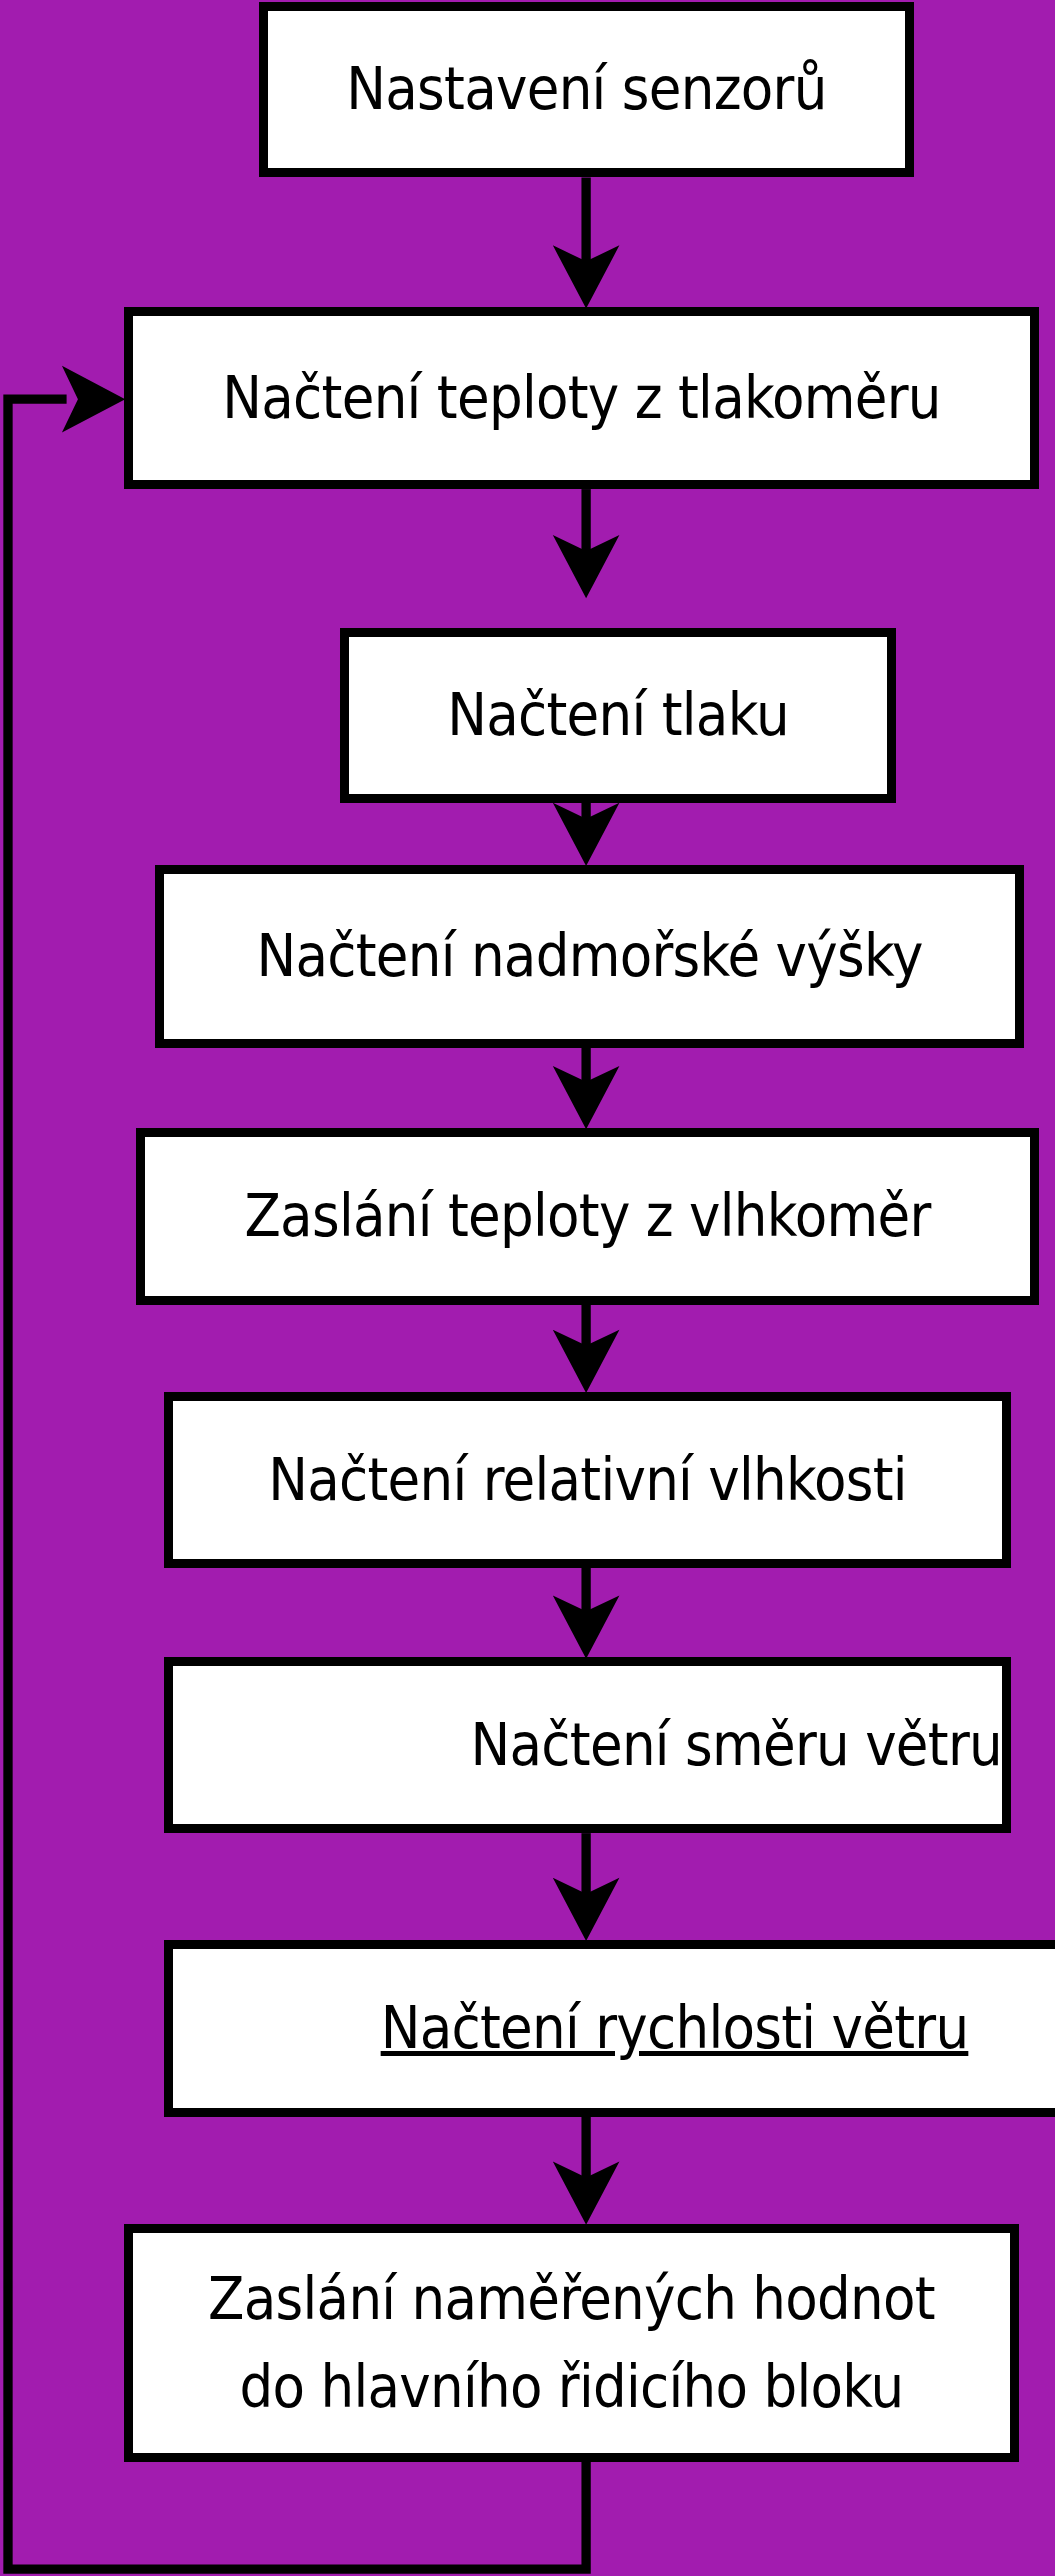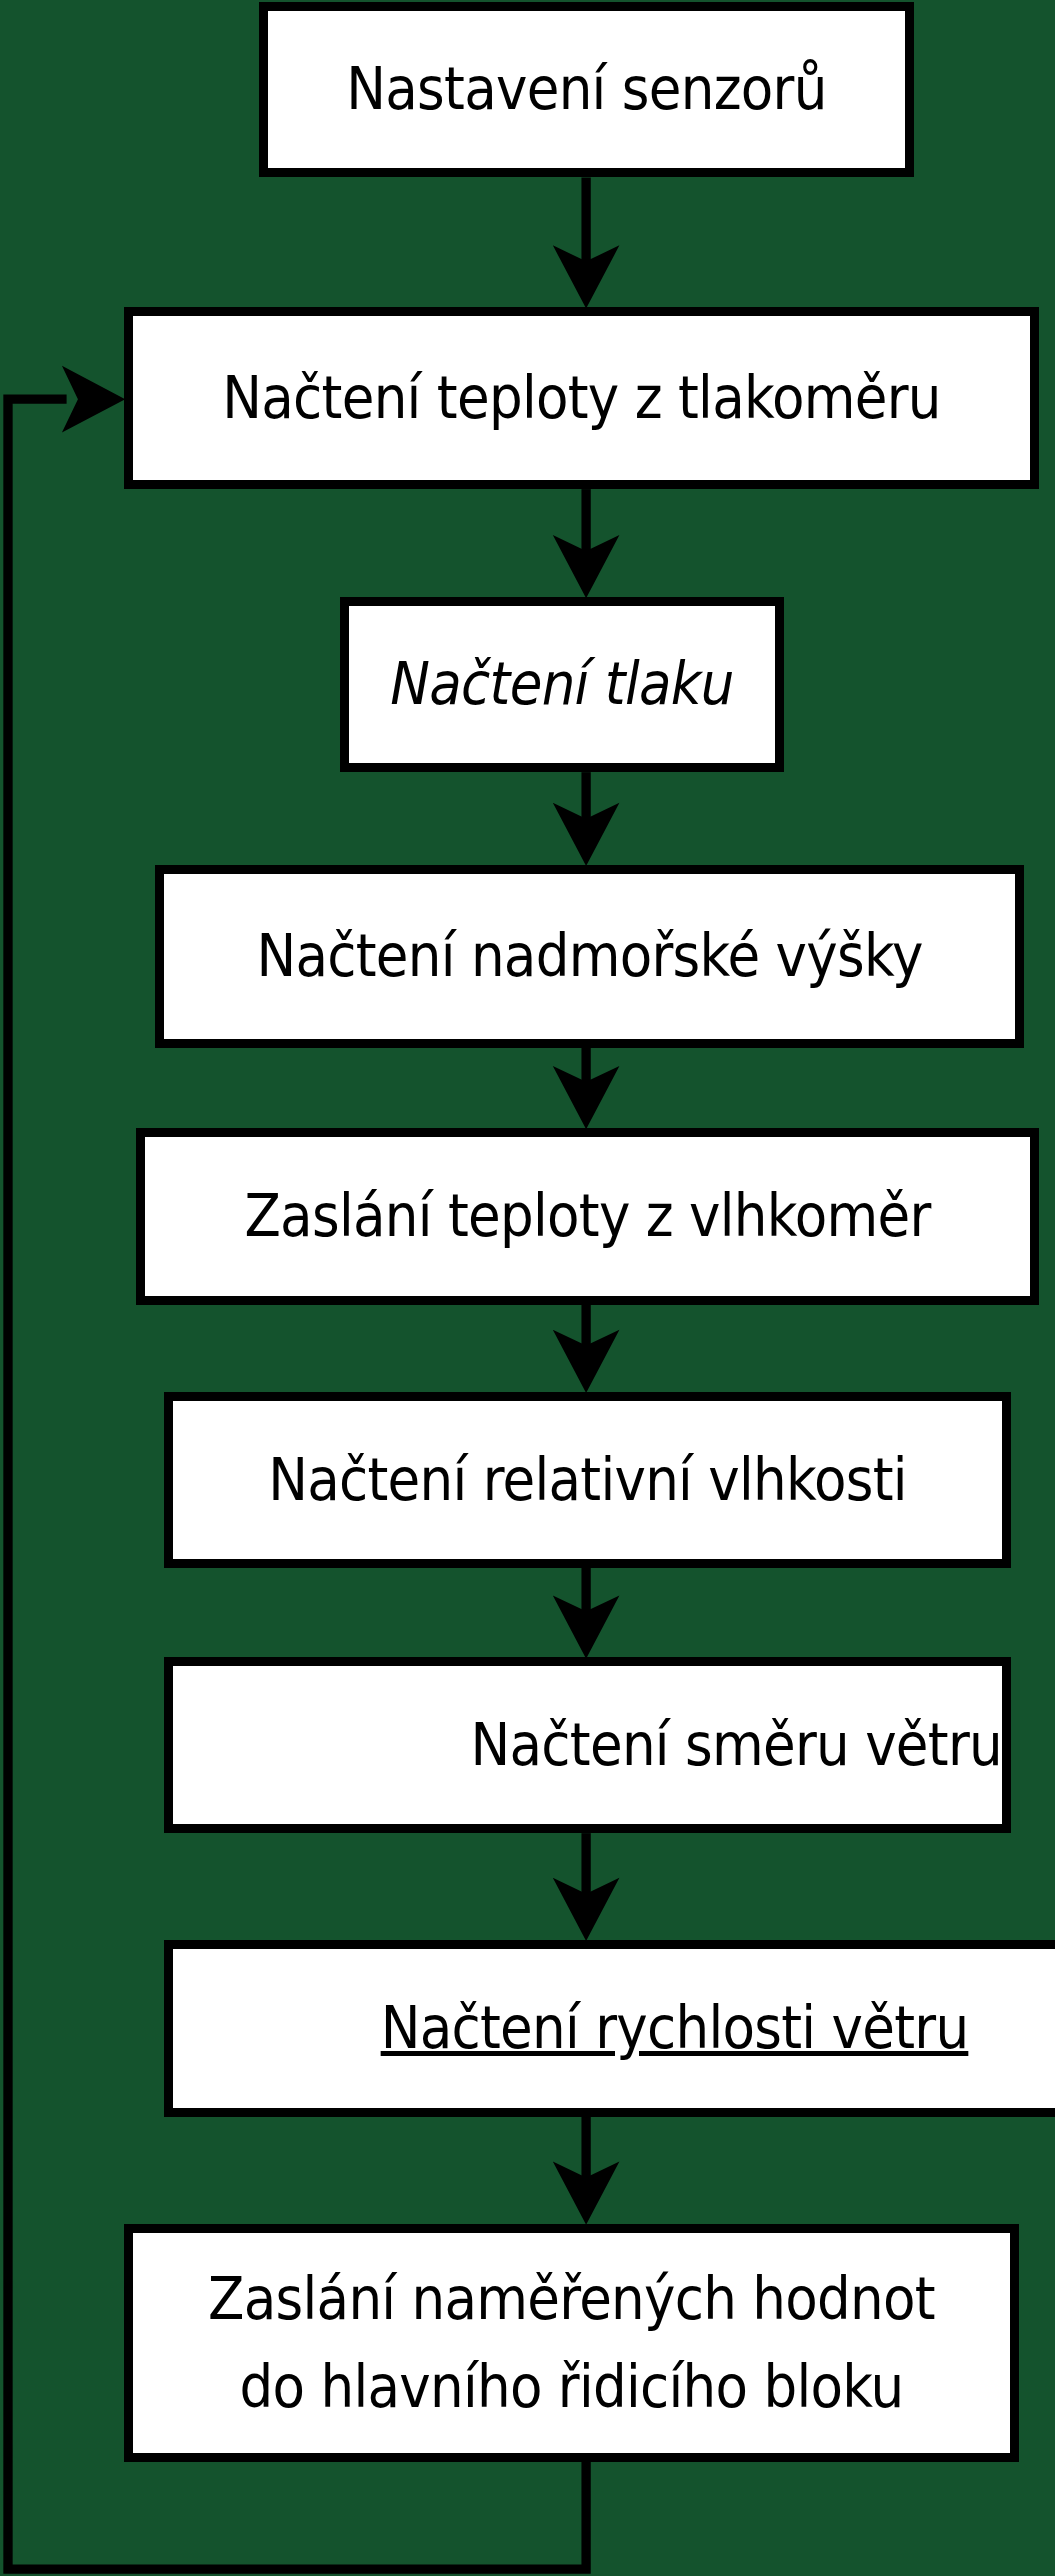--- a/index.html
+++ b/index.html
@@ -4,21 +4,21 @@
 <style>
   html, body {
     margin: 0;
     padding: 0;
     background: #ffffff;
   }
   .canvas {
     position: relative;
     width: 1055px;
     height: 2576px;
-    background: #14532d;
+    background: #a21caf;
     overflow: hidden;
     font-family: "DejaVu Sans", "Liberation Sans", sans-serif;
   }
   .connectors {
     position: absolute;
     left: 0;
     top: 0;
     width: 1055px;
     height: 2576px;
     display: block;
@@ -44,21 +44,21 @@
     text-align: center;
     color: #000000;
     font-size: 59px;
     line-height: 1.5;
     letter-spacing: -0.7px;
     white-space: pre-line;
     font-stretch: condensed;
   }
   #b1 { left: 259px;  top: 2px;    width: 655px;  height: 175px; }
   #b2 { left: 124px;  top: 307px;  width: 915px; height: 182px; }
-  #b3 { left: 340px;  top: 597px;  width: 444px;  height: 175px; font-style: italic; }
+  #b3 { left: 340px;  top: 628px;  width: 556px;  height: 175px; }
   #b4 { left: 155px;  top: 865px; width: 869px; height: 183px; }
   #b5 { left: 136px;  top: 1128px; width: 903px; height: 177px; }
   #b6 { left: 164px;  top: 1392px; width: 847px; height: 176px; }
   #b7 { left: 164px;  top: 1657px; width: 847px; height: 176px; justify-content: flex-end; }
   #b8 { left: 164px;  top: 1940px; width: 1021px; height: 177px; text-decoration: underline; }
   #b9 { left: 124px;  top: 2224px; width: 895px; height: 238px; }
 </style>
 </head>
 <body>
 

